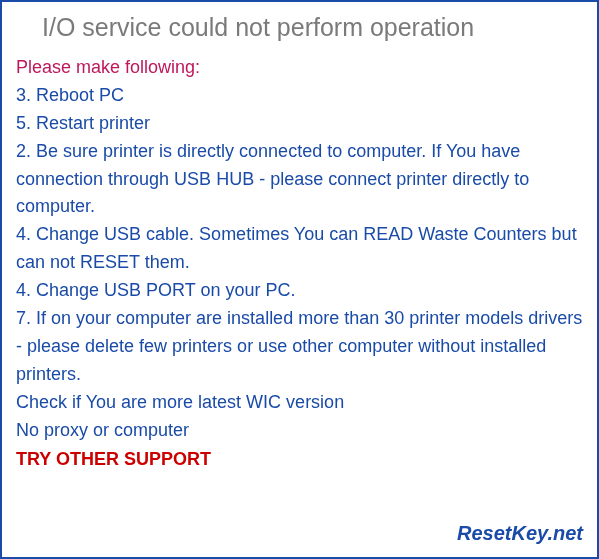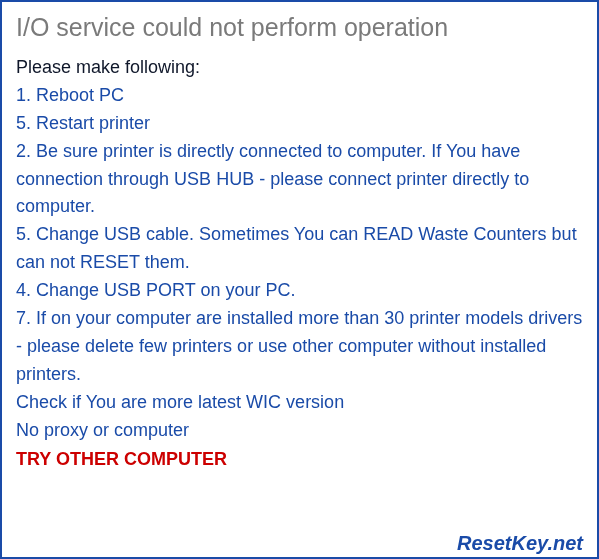--- a/index.html
+++ b/index.html
@@ -19,23 +19,24 @@
       width: 100%;
       height: 100%;
       position: relative;
     }
     .title {
       color: #7a7a7a;
       font-size: 25px;
       font-weight: normal;
       margin-bottom: 12px;
       line-height: 1.2;
+      margin-left: 26px;
     }
     .intro {
-      color: #0f172a;
+      color: #be185d;
       font-size: 18px;
       line-height: 1.55;
     }
     .step {
       color: #1a4ba8;
       font-size: 18px;
       line-height: 1.55;
     }
     .note {
       color: #1a4ba8;
@@ -48,33 +49,33 @@
       font-weight: bold;
       line-height: 1.55;
       margin-top: 2px;
     }
     .footer {
       color: #1a4ba8;
       font-size: 20px;
       font-weight: bold;
       font-style: italic;
       position: absolute;
-      bottom: 2px;
+      bottom: 12px;
       right: 14px;
     }
   </style>
 </head>
 <body>
 
 <div class="container">
   <h1 class="title">I/O service could not perform operation</h1>
   <div class="intro">Please make following:</div>
-  <div class="step">1. Reboot PC</div>
+  <div class="step">3. Reboot PC</div>
   <div class="step">5. Restart printer</div>
   <div class="step">2. Be sure printer is directly connected to computer. If You have connection through USB HUB - please connect printer directly to computer.</div>
-  <div class="step">5. Change USB cable. Sometimes You can READ Waste Counters but can not RESET them.</div>
+  <div class="step">4. Change USB cable. Sometimes You can READ Waste Counters but can not RESET them.</div>
   <div class="step">4. Change USB PORT on your PC.</div>
   <div class="step">7. If on your computer are installed more than 30 printer models drivers - please delete few printers or use other computer without installed printers.</div>
   <div class="note">Check if You are more latest WIC version</div>
   <div class="note">No proxy or computer</div>
-  <div class="try-other">TRY OTHER COMPUTER</div>
+  <div class="try-other">TRY OTHER SUPPORT</div>
   <div class="footer">ResetKey.net</div>
 </div>
 
 </body></html>

